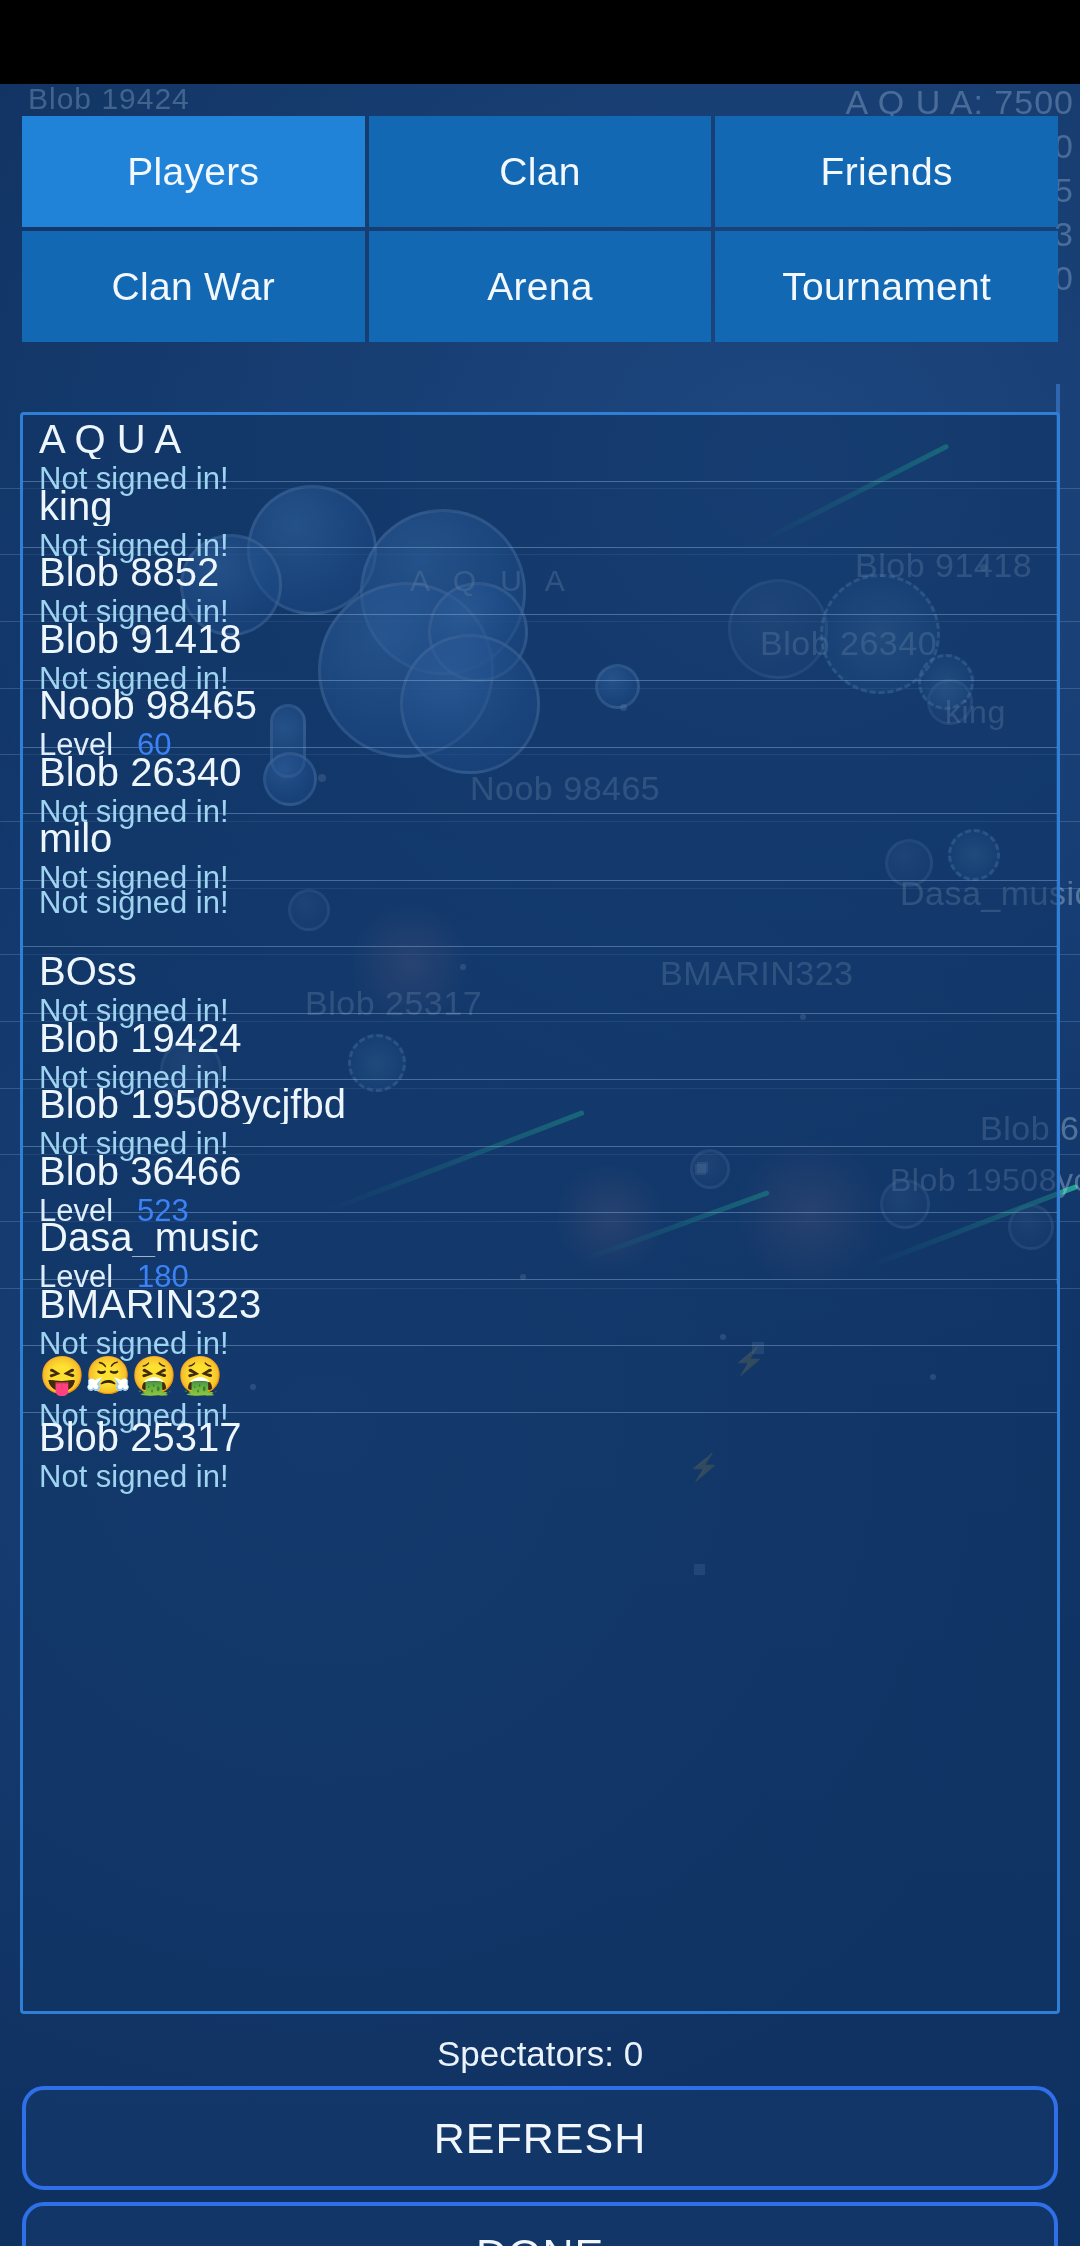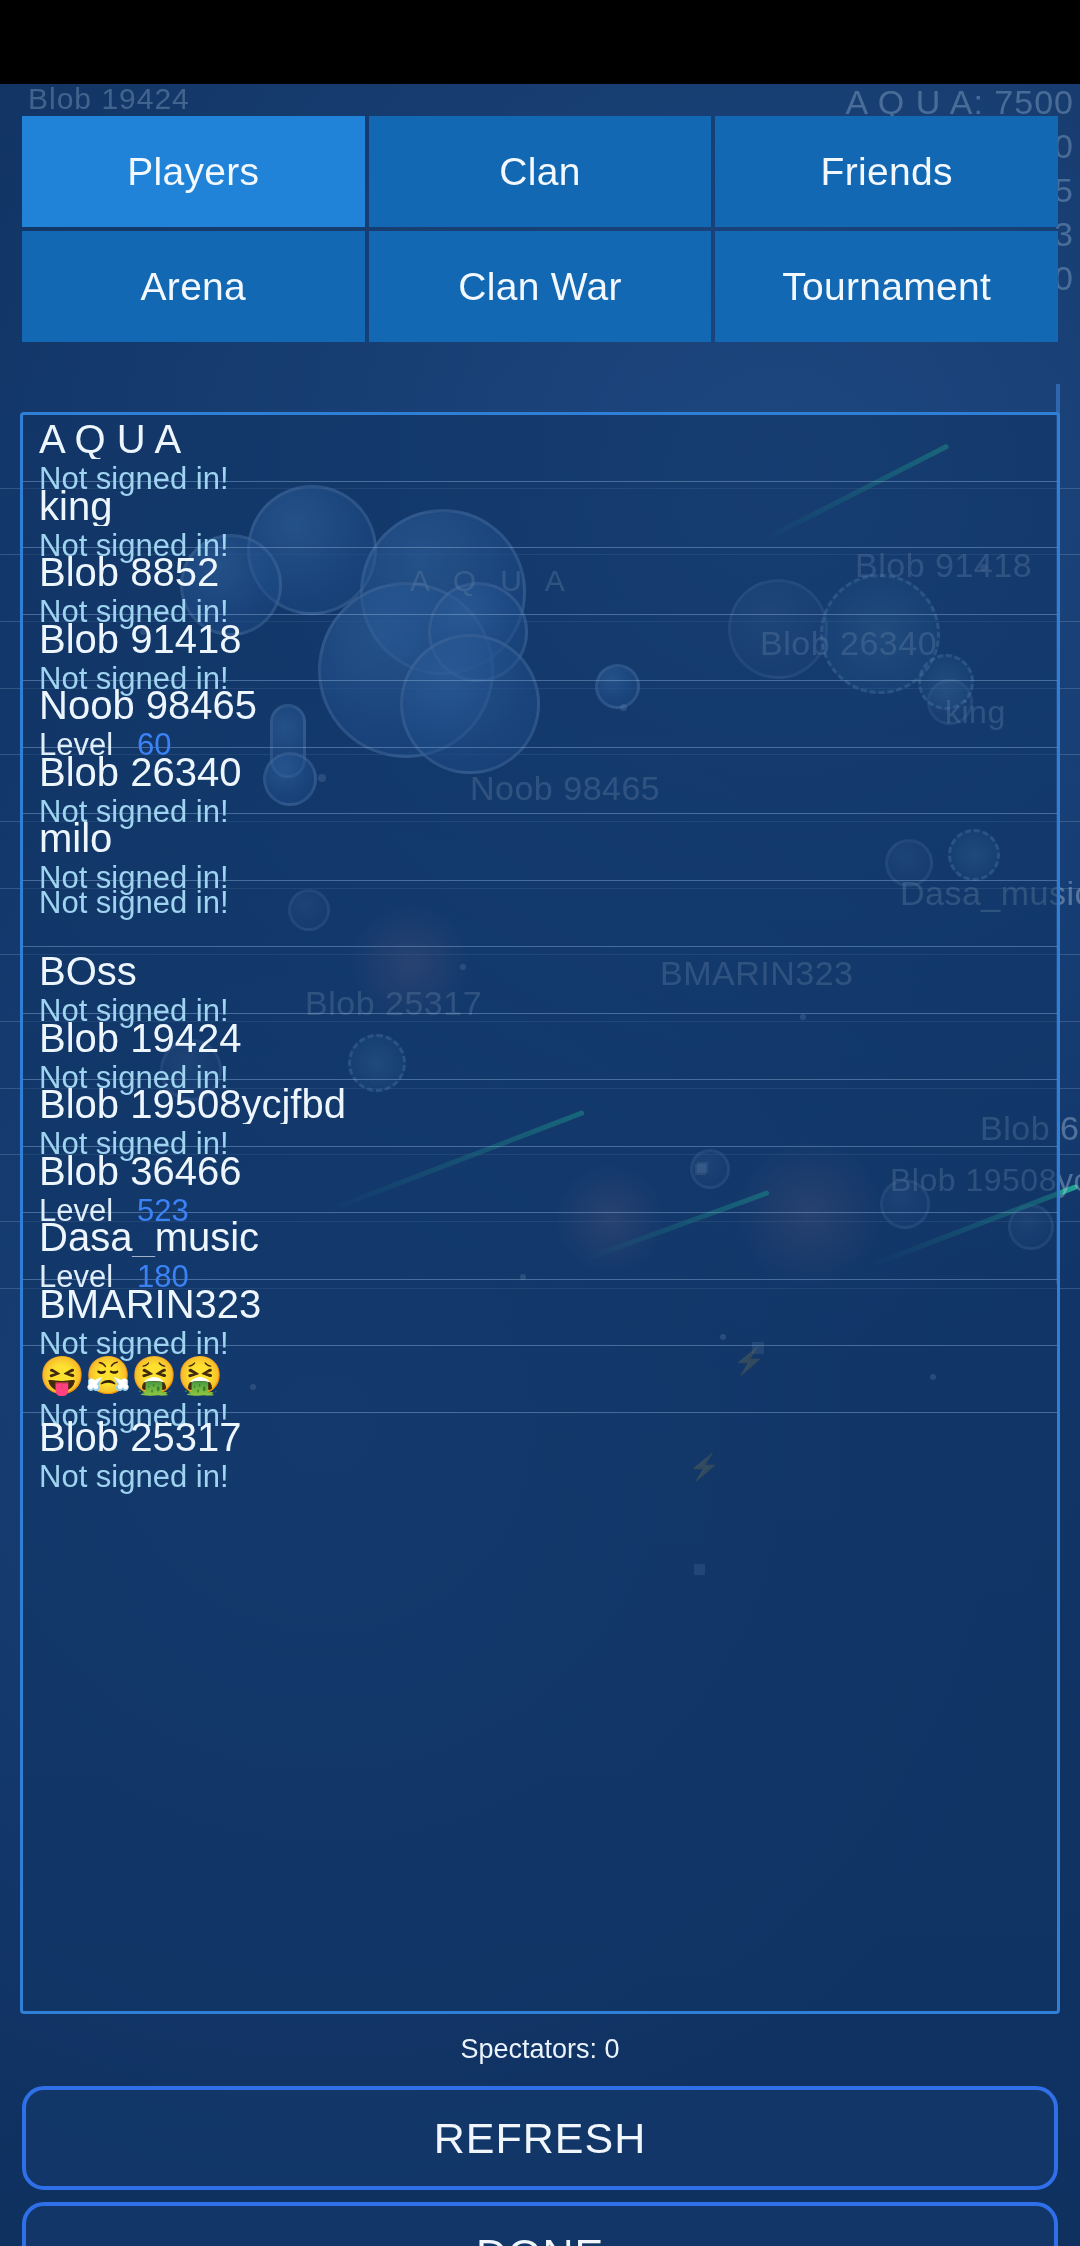--- a/index.html
+++ b/index.html
@@ -66,21 +66,21 @@
   .pname { display:block; color:#eef6fd; font-size:40px; line-height:40px;
            padding-top:2px; white-space:nowrap; overflow:hidden; }
   .pstatus { display:block; font-size:31px; line-height:31px; padding-top:4px;
              color:#9fd4f0; white-space:nowrap; }
   .pstatus.level { color:#dfeefa; }
   .pstatus.level .lvnum { color:#3b82f6; padding-left:24px; }
   .emj { font-size:37px; vertical-align:-4px; letter-spacing:0px; }
 
   
   #spectators { position:absolute; left:0; top:1950px; width:1080px;
-                text-align:center; color:#eaf3fb; font-size:27px; }
+                text-align:center; color:#eaf3fb; font-size:35px; }
   .bigbtn { position:absolute; left:22px; width:1036px; height:104px;
             border:4px solid #2f6fe8; border-radius:22px;
             background:rgba(20,58,110,.55);
             display:flex; align-items:center; justify-content:center;
             color:#f0f6fc; font-size:43px; letter-spacing:1px; }
   #btn-refresh { top:2002px; }
   #btn-done    { top:2118px; }
 
   
   #statusbar { position:absolute; left:0; top:0; width:1080px; height:84px; background:#000; }
@@ -189,24 +189,24 @@
         <div class="tab active">
           <span>Players</span>
         </div>
         <div class="tab">
           <span>Clan</span>
         </div>
         <div class="tab">
           <span>Friends</span>
         </div>
         <div class="tab">
+          <span>Clan War</span>
+        </div>
+        <div class="tab">
           <span>Arena</span>
-        </div>
-        <div class="tab">
-          <span>Clan War</span>
         </div>
         <div class="tab">
           <span>Tournament</span>
         </div>
       </div>
 
     <div id="list-panel">
         <div class="row">
           <span class="pname">A Q U A</span>
           <span class="pstatus">Not signed in!</span>

